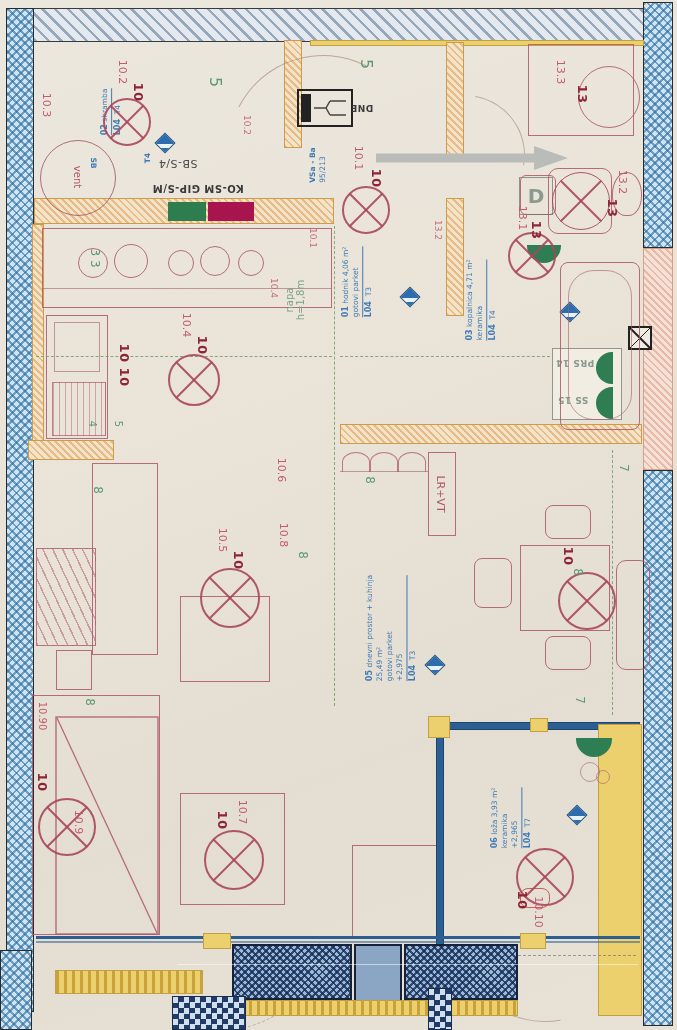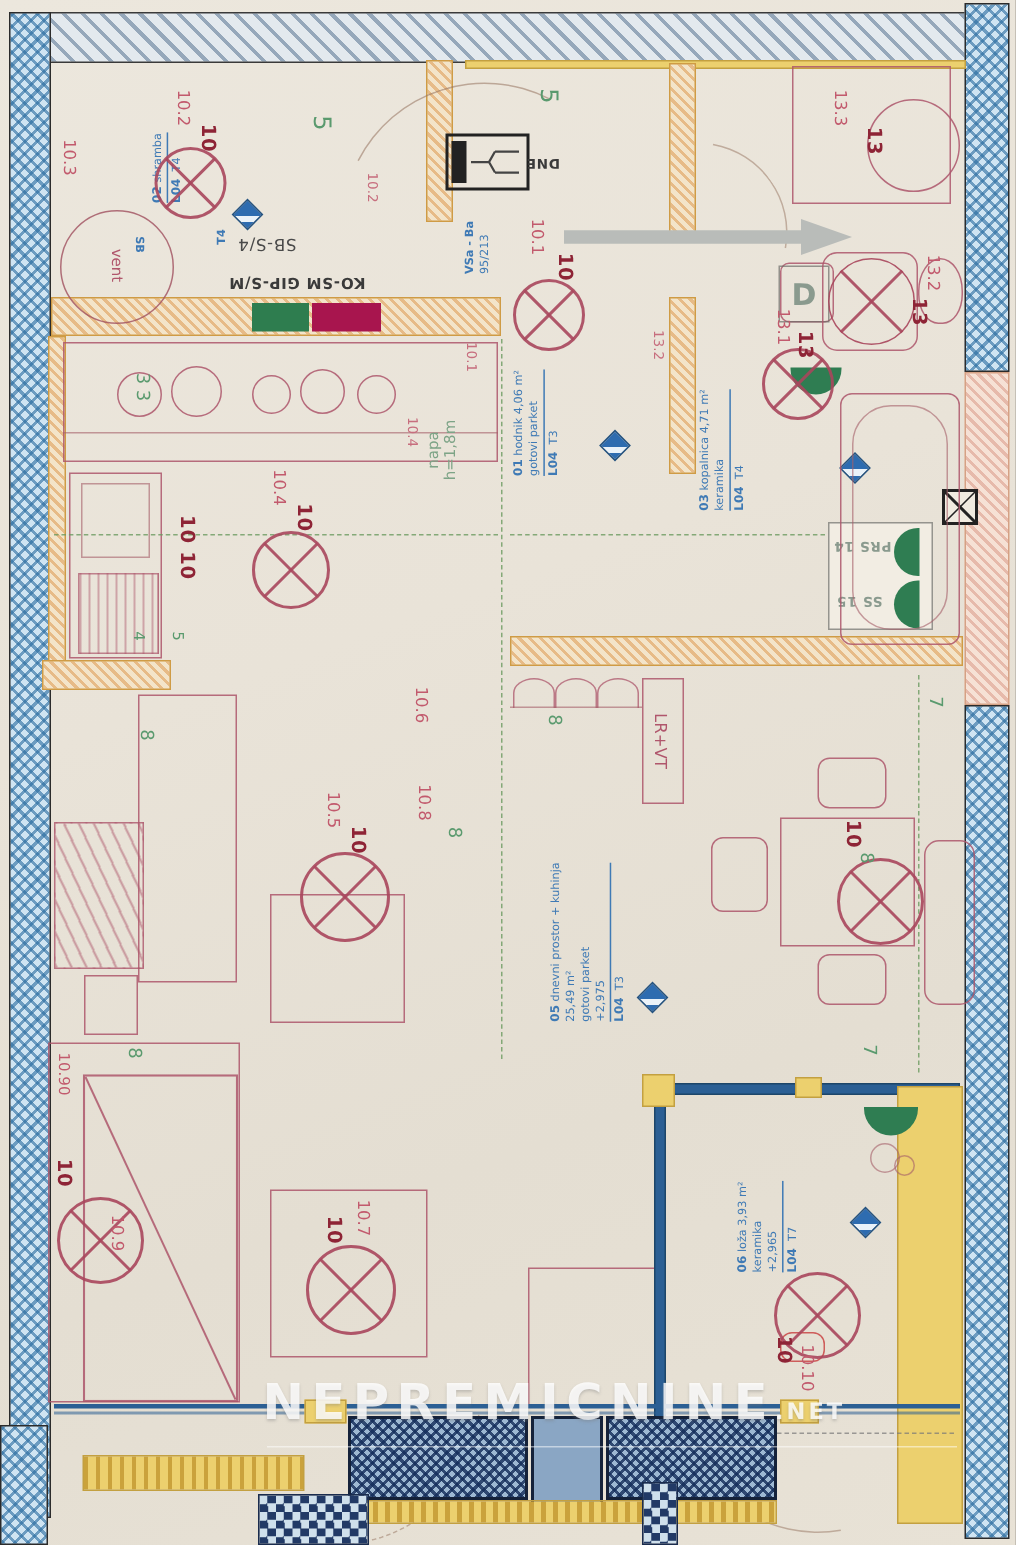--- a/index.html
+++ b/index.html
@@ -303,18 +303,15 @@
   <span class="abs r90 grn" style="left:215px;top:82px;font-size:16px;">5</span>
   <span class="abs r90 grn" style="left:366px;top:64px;font-size:16px;">5</span>
   <span class="abs r90 grn" style="left:98px;top:490px;">8</span>
   <span class="abs r90 grn" style="left:303px;top:555px;">8</span>
   <span class="abs r90 grn" style="left:578px;top:572px;">8</span>
   <span class="abs r90 grn" style="left:624px;top:468px;">7</span>
   <span class="abs r90 grn" style="left:580px;top:700px;">7</span>
   <span class="abs r90 grn" style="left:370px;top:480px;">8</span>
   <span class="abs r90 grn" style="left:90px;top:702px;">8</span>
 
-  <div class="abs wm" style="left:175px;top:915px;">
-    <span>NEPREMICNINE</span><small>.NET</small>
-  </div>
   <div class="abs" style="left:178px;top:964px;width:460px;height:1px;background:rgba(255,255,255,.5);"></div>
 
 </div>
 
 </body></html>

